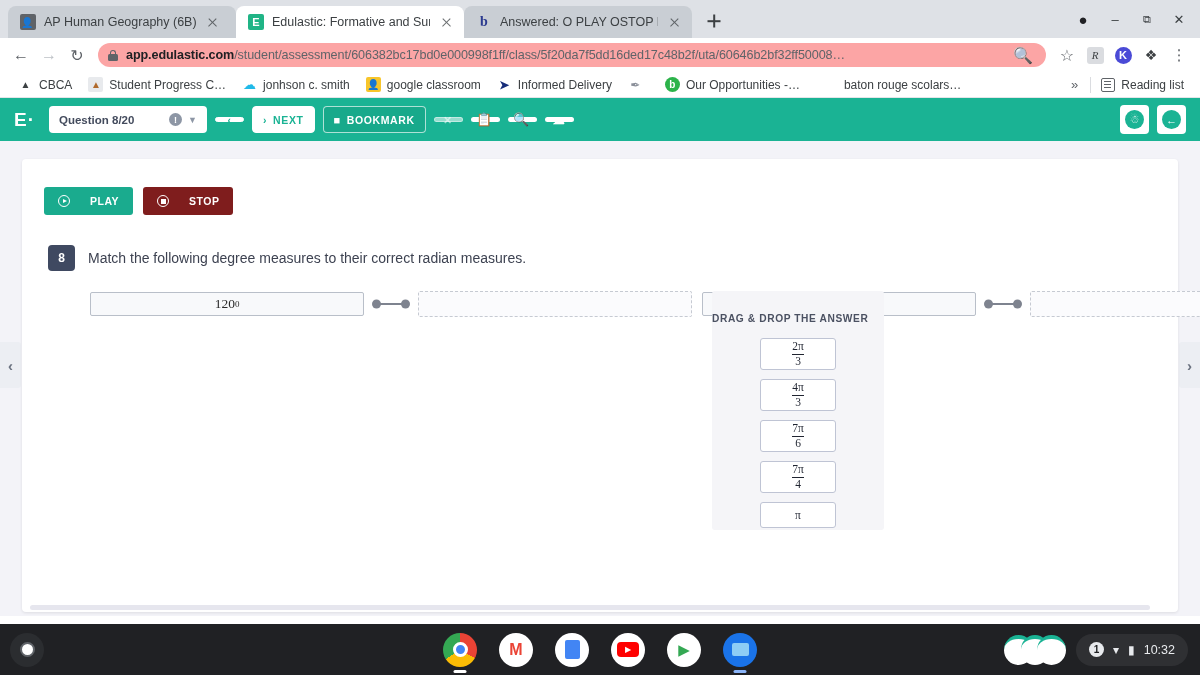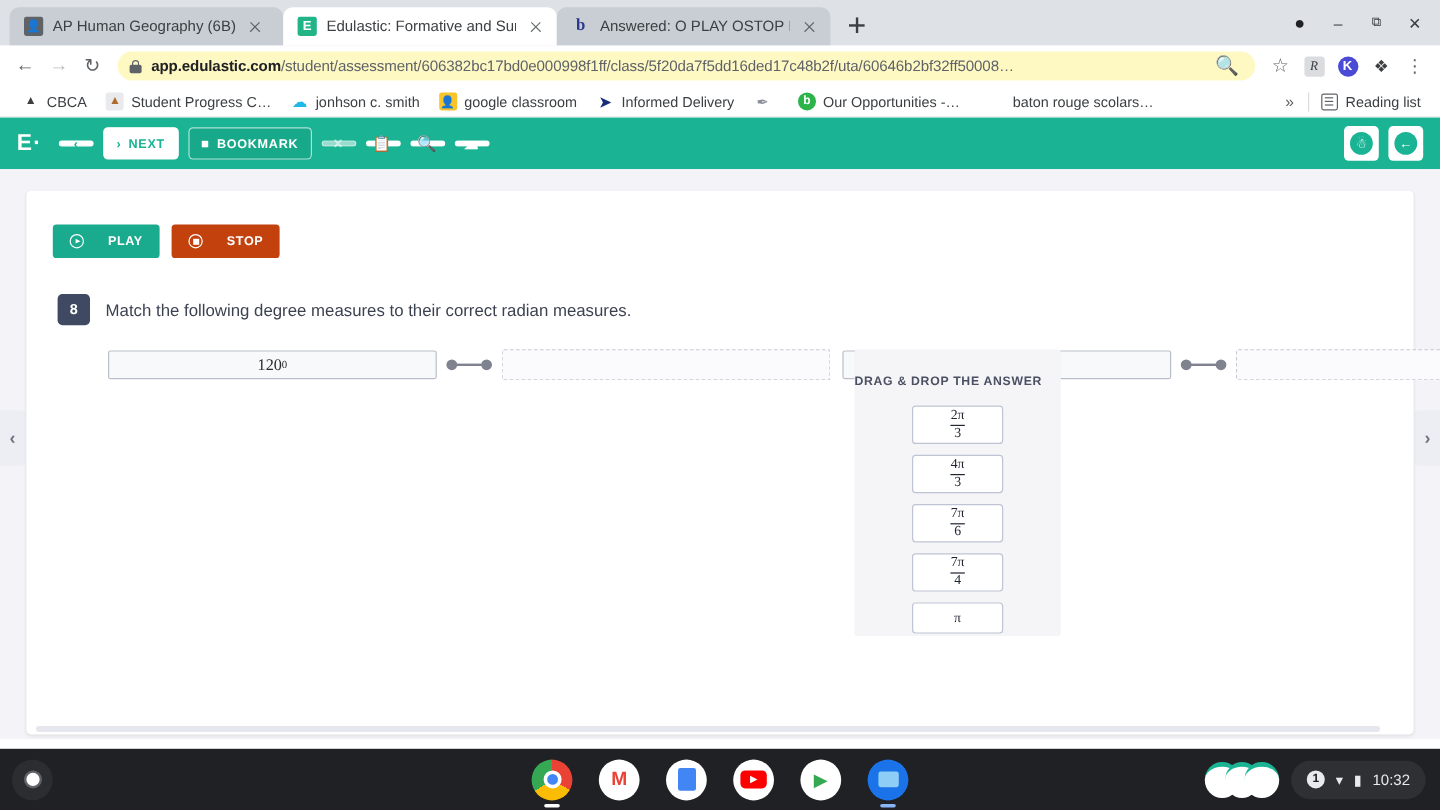--- a/index.html
+++ b/index.html
@@ -40,21 +40,21 @@
   .tabstrip-right { margin-left:auto; display:flex; align-items:center; gap:2px; padding:0 6px 6px 0; }
   .winbtn { width:30px; height:26px; display:flex; align-items:center; justify-content:center; color:#3c4043; font-size:13px; }
 
   .toolbar {
     position:absolute; top:38px; left:0; width:1200px; height:34px;
     background:#fff; display:flex; align-items:center; gap:2px; padding:0 8px;
   }
   .navicon { width:26px; height:26px; display:flex; align-items:center; justify-content:center; color:#5f6368; font-size:16px; }
   .navicon.fwd { color:#bdc1c6; }
   .omnibox {
-    flex:1; height:24px; background:#fef9c3; border-radius:13px; margin:0 6px;
+    flex:1; height:24px; background:#fca5a5; border-radius:13px; margin:0 6px;
     display:flex; align-items:center; padding:0 10px; gap:8px; min-width:0;
   }
   .lock { width:10px; height:11px; flex:0 0 10px; position:relative; }
   .lock-body { position:absolute; bottom:0; left:0; width:10px; height:7px; background:#5f6368; border-radius:1.5px; }
   .lock-shackle { position:absolute; top:0; left:2px; width:6px; height:6px; border:1.6px solid #5f6368; border-bottom:none; border-radius:3px 3px 0 0; }
   .url { font-size:12.6px; white-space:nowrap; overflow:hidden; color:#5f6368; letter-spacing:-0.1px; }
   .url b { color:#202124; font-weight:700; }
   .url .dim { color:#5f6368; }
   .tb-icon { width:26px; height:26px; display:flex; align-items:center; justify-content:center; color:#5f6368; flex:0 0 26px; }
   .ext-r { width:17px; height:17px; border-radius:3px; background:#dadce0; color:#3c4043; font-size:11px; display:flex; align-items:center; justify-content:center; font-family:"Liberation Serif", serif; font-style:italic; }
@@ -113,21 +113,21 @@
   }
   .side-arrow.left { left:0; border-radius:0 3px 3px 0; }
   .side-arrow.right { right:0; border-radius:3px 0 0 3px; }
 
   .playrow { position:absolute; top:187px; left:44px; display:flex; gap:10px; }
   .pbtn {
     height:28px; border-radius:3px; display:flex; align-items:center; gap:20px;
     padding:0 14px; font-size:10.5px; font-weight:700; letter-spacing:.5px;
   }
   .pbtn.play { background:#1aab8e; color:#fff; }
-  .pbtn.stop { background:#c2410c; color:#fff;justify-content:space-between; }
+  .pbtn.stop { background:#7f1d1d; color:#fff;justify-content:space-between; }
   .gl-circ { width:12px; height:12px; border-radius:50%; border:1.3px solid currentColor; display:flex; align-items:center; justify-content:center; }
   .tri { width:0;height:0;border-left:4px solid currentColor;border-top:2.6px solid transparent;border-bottom:2.6px solid transparent; margin-left:1px;}
   .sq { width:5px; height:5px; background:currentColor; }
 
   .qnum {
     position:absolute; top:245px; left:48px; width:27px; height:26px; border-radius:4px;
     background:#3f4961; color:#fff; font-size:12px; font-weight:700;
     display:flex; align-items:center; justify-content:center;
   }
   .qtext { position:absolute; top:250px; left:88px; font-size:14px; color:#3d4251; }
@@ -269,20 +269,25 @@
     <span class="bm-chev">»</span>
     <span class="bm-sep"></span>
     <div class="readlist">
       <span class="rl-ico"></span>
       <span>Reading list</span>
     </div>
   </div>
 
   <div class="ebar">
     <span class="elogo">E·</span>
+    <div class="qpill">
+      <span class="qpill-label">Question 8/20</span>
+      <span class="info-dot">!</span>
+      <span class="chev-sm">▼</span>
+    </div>
     <button class="ebtn white sq">
         <span>‹</span>
       </button>
     <button class="ebtn white">
       <span>›</span>
       <span>NEXT</span>
     </button>
     <button class="ebtn" style="background:#18a98b;">
       <span style="font-size:11px;">■</span>
       <span>BOOKMARK</span>

